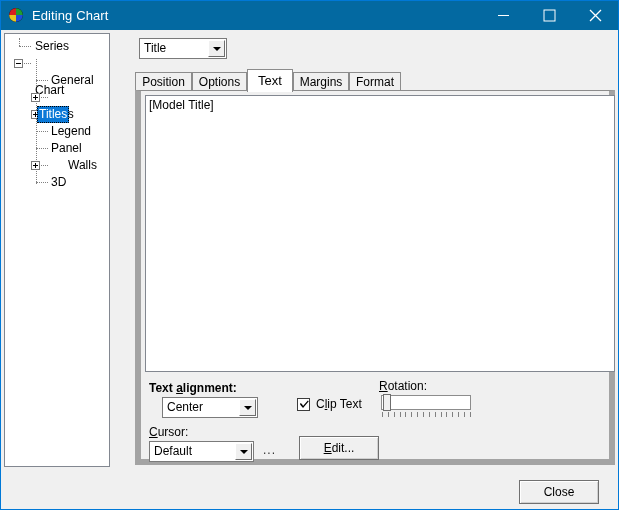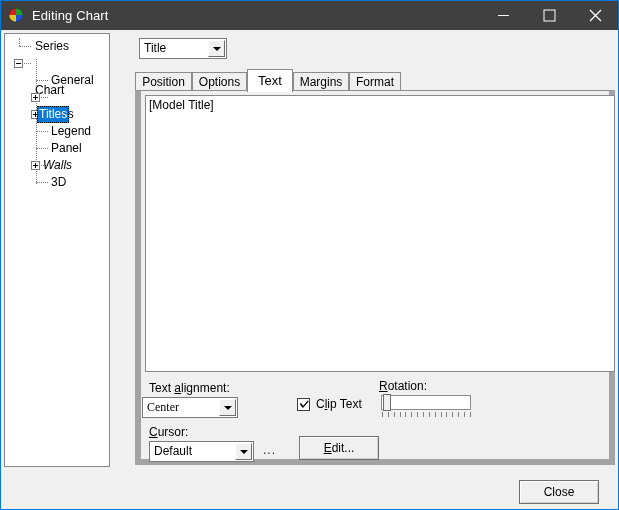--- a/index.html
+++ b/index.html
@@ -27,21 +27,21 @@
     border: 1px solid #0078d7;
     background: #f0f0f0;
   }
 
   
   .titlebar {
     position: absolute;
     left: 0; top: 0;
     width: 617px;
     height: 29px;
-    background: #404040;
+    background: #0369a1;
     color: #ffffff;
   }
   .title-icon {
     position: absolute;
     left: 7px; top: 6px;
     width: 16px; height: 16px;
   }
   .title-text {
     position: absolute;
     left: 31px; top: 6px;
@@ -242,22 +242,22 @@
 
   
   .lbl {
     position: absolute;
     font-size: 12px;
     line-height: 14px;
     white-space: nowrap;
   }
   .u { text-decoration: underline; }
 
-  #lbl-textalign { left: 8px;  top: 290px; }
-  #combo-align   { left: 1px;  top: 306px; width: 96px; font-family: Liberation Serif, serif; }
+  #lbl-textalign { left: 8px;  top: 290px; font-weight: bold; }
+  #combo-align   { left: 21px;  top: 306px; width: 96px; }
   #lbl-cursor    { left: 8px;  top: 334px; }
   #combo-cursor  { left: 8px;  top: 350px; width: 105px; }
 
   .dots-btn {
     position: absolute;
     left: 122px; top: 352px;
     font-size: 12px;
     line-height: 14px;
     letter-spacing: 1px;
     color: #303030;
@@ -436,21 +436,21 @@
       </div>
 
       <div class="tnode">
         <span class="dots-h" style="left:31px; top:8px; width:12px;"></span>
         <span class="tlabel" style="left:44px;">Panel</span>
       </div>
 
       <div class="tnode">
         <span class="expander plus" style="left:26px;"></span>
         <span class="dots-h" style="left:36px; top:8px; width:7px;"></span>
-        <span class="tlabel" style="left:36px;font-style:italic;">Walls</span>
+        <span class="tlabel" style="left:61px;">Walls</span>
       </div>
 
       <div class="tnode">
         <span class="dots-h" style="left:31px; top:8px; width:12px;"></span>
         <span class="tlabel" style="left:44px;">3D</span>
       </div>
 
     </div>
   </div>
 

